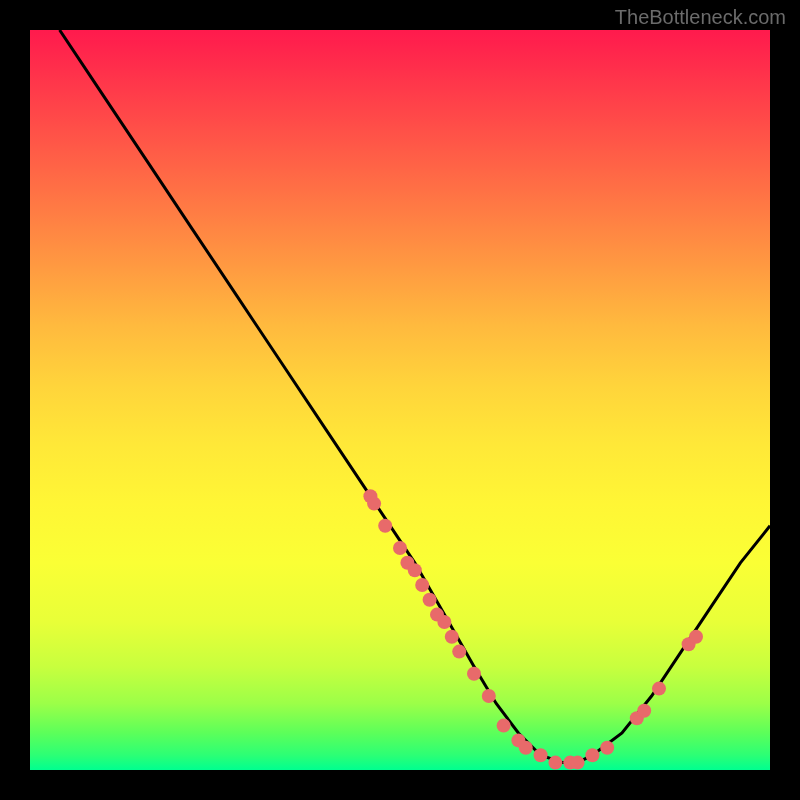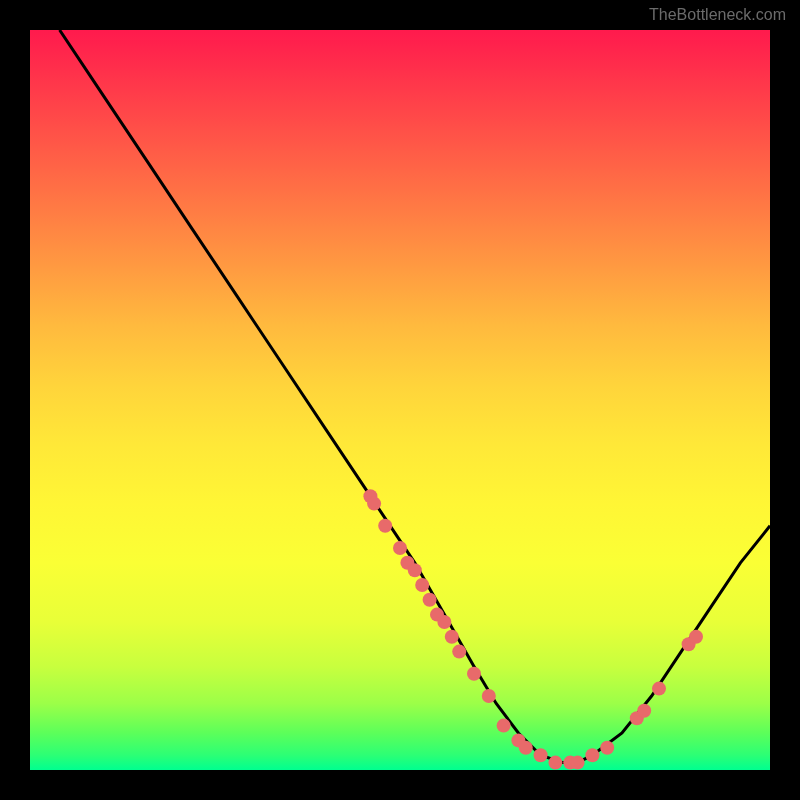--- a/index.html
+++ b/index.html
@@ -8,21 +8,21 @@
     height: 800px;
     background: #000;
     position: relative;
     font-family: Arial, sans-serif;
   }
   .watermark {
     position: absolute;
     top: 6px;
     right: 14px;
     color: #6b6b6b;
-    font-size: 16px;
+    font-size: 20px;
     font-weight: 500;
     z-index: 10;
   }
   .plot-area {
     position: absolute;
     top: 30px;
     left: 30px;
     width: 740px;
     height: 740px;
     background: linear-gradient(to bottom,

